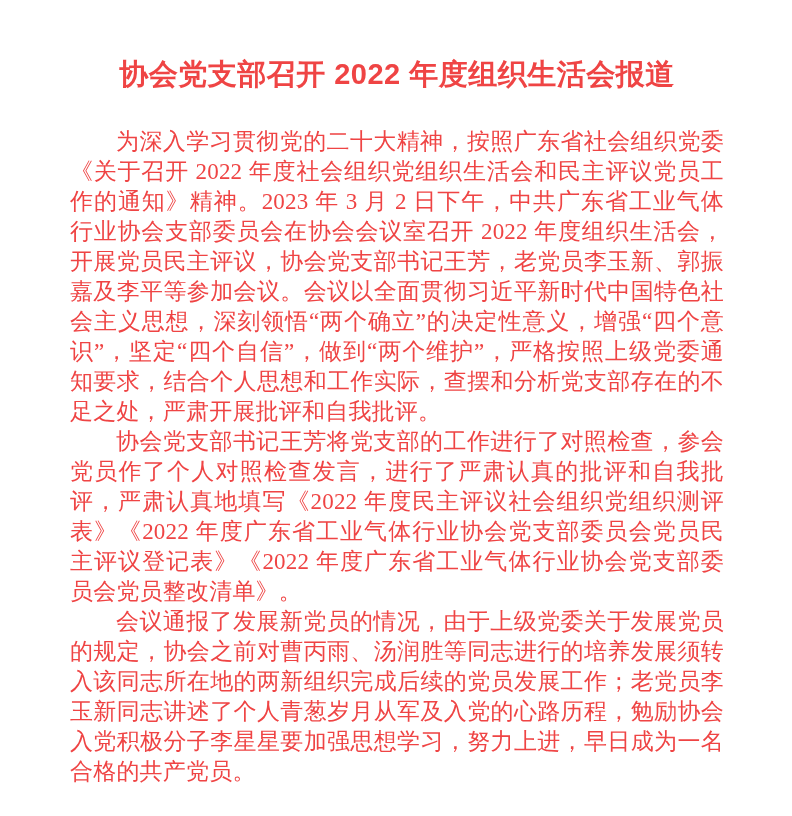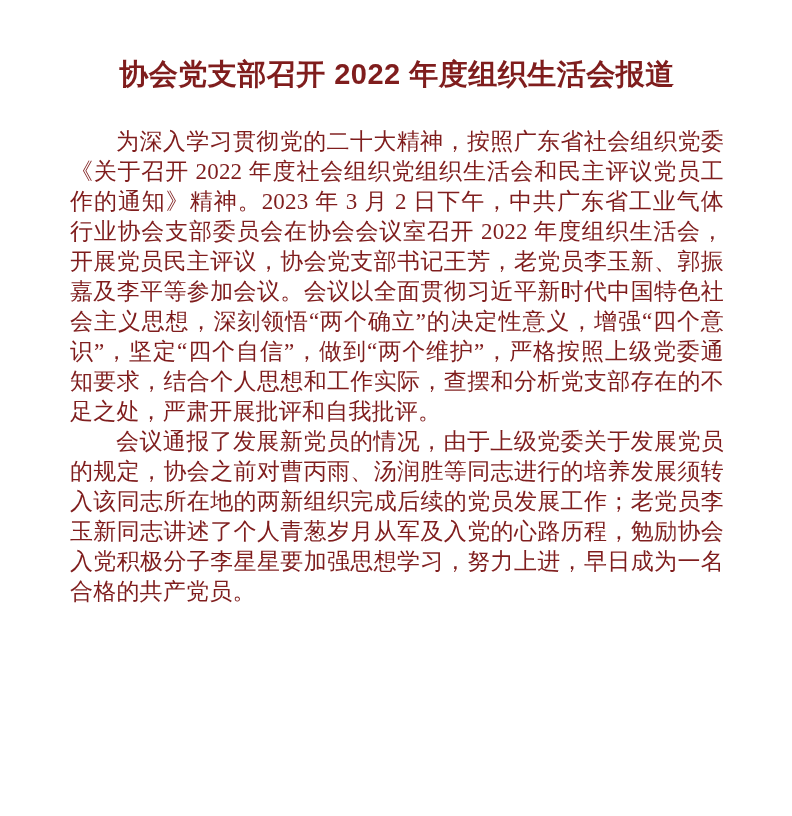--- a/index.html
+++ b/index.html
@@ -7,21 +7,21 @@
     padding: 0;
     background: #ffffff;
   }
   .page {
     position: relative;
     width: 792px;
     height: 816px;
     background: #ffffff;
     overflow: hidden;
     box-sizing: border-box;
-    color: #7f1d1d;
+    color: #ef4444;
     font-family: "Liberation Serif", "DejaVu Serif", serif;
   }
   .content {
     box-sizing: border-box;
     padding: 54px 68px 0 70px;
   }
   .doc-title {
     margin: 0 0 33px 0;
     font-size: 29px;
     line-height: 40px;
@@ -41,16 +41,17 @@
   }
 </style>
 </head>
 <body>
 
 <div class="page">
   <div class="content">
     <h1 class="doc-title">协会党支部召开 2022 年度组织生活会报道</h1>
     <div class="doc-body">
       <p>为深入学习贯彻党的二十大精神，按照广东省社会组织党委《关于召开 2022 年度社会组织党组织生活会和民主评议党员工作的通知》精神。2023 年 3 月 2 日下午，中共广东省工业气体行业协会支部委员会在协会会议室召开 2022 年度组织生活会，开展党员民主评议，协会党支部书记王芳，老党员李玉新、郭振嘉及李平等参加会议。会议以全面贯彻习近平新时代中国特色社会主义思想，深刻领悟“两个确立”的决定性意义，增强“四个意识”，坚定“四个自信”，做到“两个维护”，严格按照上级党委通知要求，结合个人思想和工作实际，查摆和分析党支部存在的不足之处，严肃开展批评和自我批评。</p>
+      <p>协会党支部书记王芳将党支部的工作进行了对照检查，参会党员作了个人对照检查发言，进行了严肃认真的批评和自我批评，严肃认真地填写《2022 年度民主评议社会组织党组织测评表》《2022 年度广东省工业气体行业协会党支部委员会党员民主评议登记表》《2022 年度广东省工业气体行业协会党支部委员会党员整改清单》。</p>
       <p>会议通报了发展新党员的情况，由于上级党委关于发展党员的规定，协会之前对曹丙雨、汤润胜等同志进行的培养发展须转入该同志所在地的两新组织完成后续的党员发展工作；老党员李玉新同志讲述了个人青葱岁月从军及入党的心路历程，勉励协会入党积极分子李星星要加强思想学习，努力上进，早日成为一名合格的共产党员。</p>
     </div>
   </div>
 </div>
 
 </body></html>

